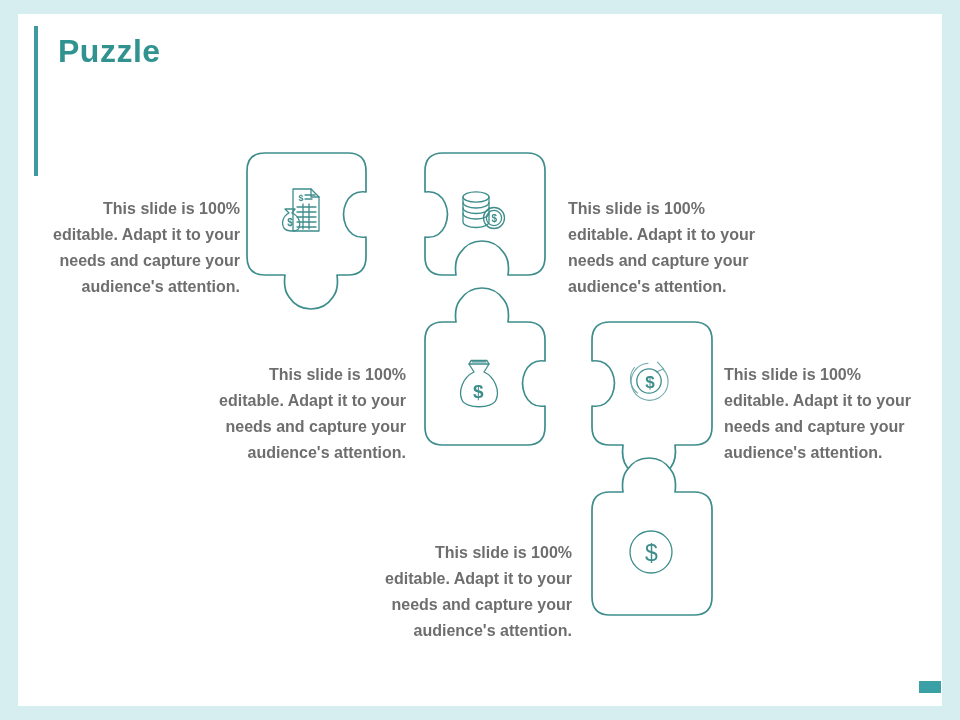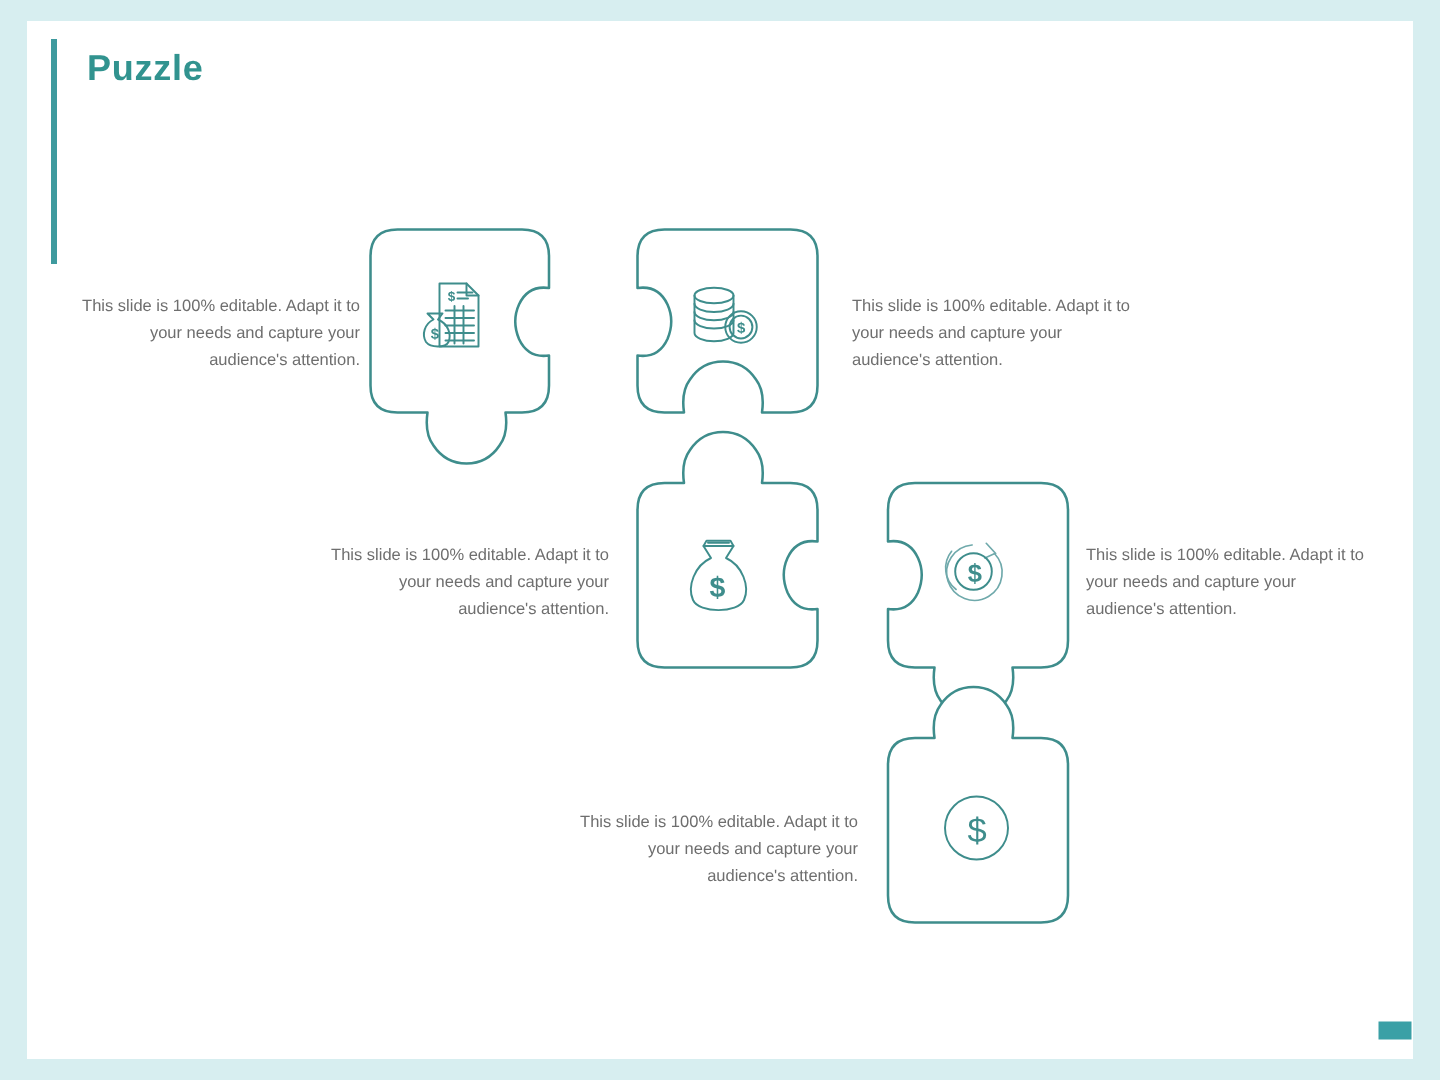--- a/index.html
+++ b/index.html
@@ -34,21 +34,21 @@
   
   .title-bar {
     position: absolute;
     left: 34px; top: 26px;
     width: 4px; height: 150px;
     background: #3e9a9e;
   }
   .slide-title {
     position: absolute;
     left: 58px; top: 32px;
-    font-size: 24px;
+    font-size: 32px;
     font-weight: bold;
     color: #31938f;
     letter-spacing: 0.5px;
     line-height: 1.2;
     white-space: nowrap;
   }
   
   .corner-mark {
     position: absolute;
     left: 919px; top: 681px;
@@ -81,24 +81,25 @@
   }
   .icon-thin {
     fill: none;
     stroke: #6fa9ab;
     stroke-width: 1.1;
     stroke-linecap: round;
   }
   
   .desc {
     position: absolute;
-    font-size: 11px;
+    font-size: 16px;
     line-height: 1.62;
     color: #6e6e6e;
     font-family: "Liberation Sans", sans-serif;
+    font-weight: bold;
   }
   .desc.right { text-align: right; }
   .desc.left  { text-align: left; }
 
   .desc-1 { left: 50px;  top: 196px; width: 190px; }
   .desc-2 { left: 568px; top: 196px; width: 195px; }
   .desc-3 { left: 216px; top: 362px; width: 190px; }
   .desc-4 { left: 724px; top: 362px; width: 195px; }
   .desc-5 { left: 382px; top: 540px; width: 190px; }
 </style>

